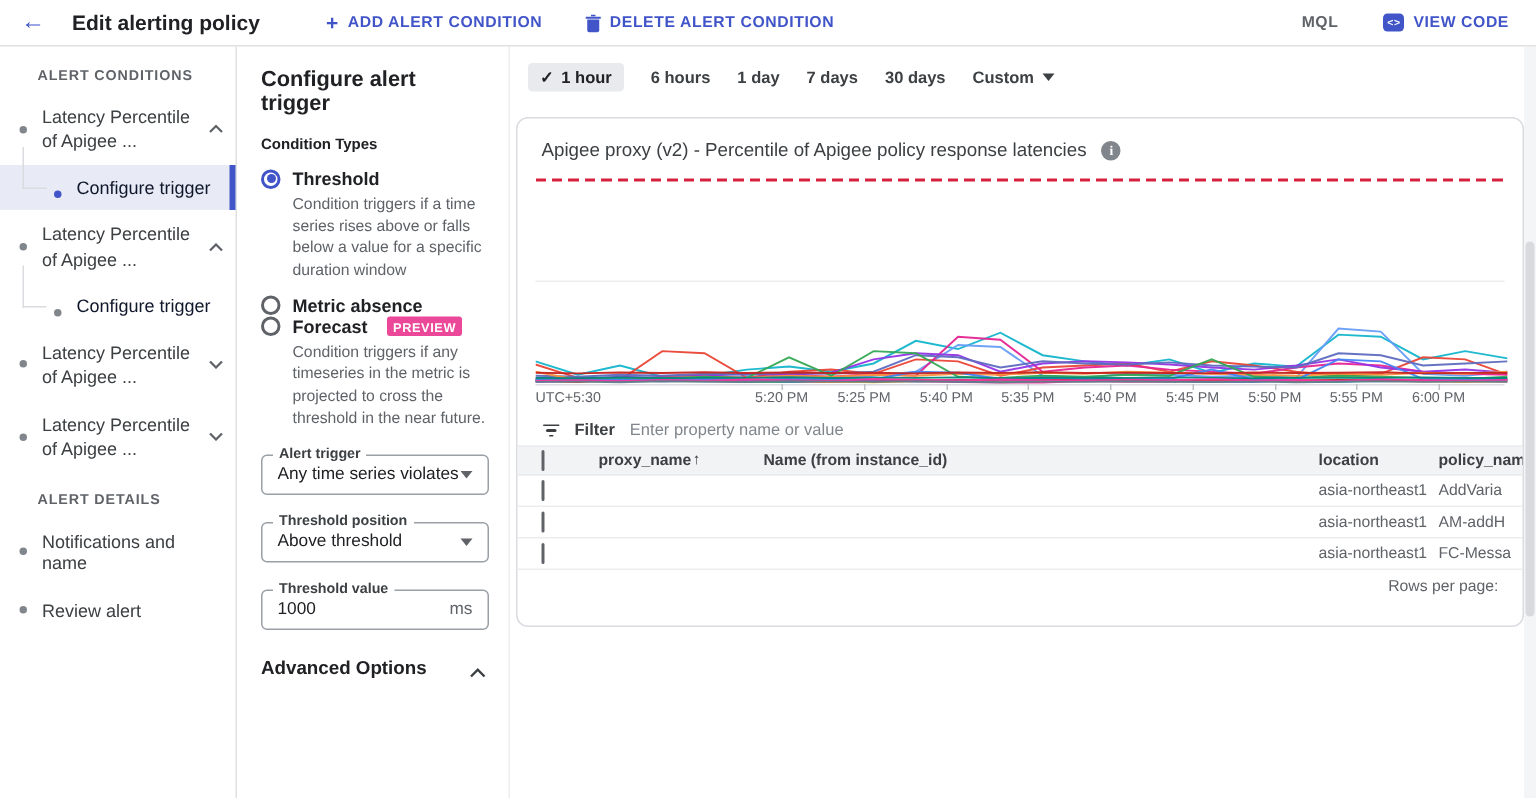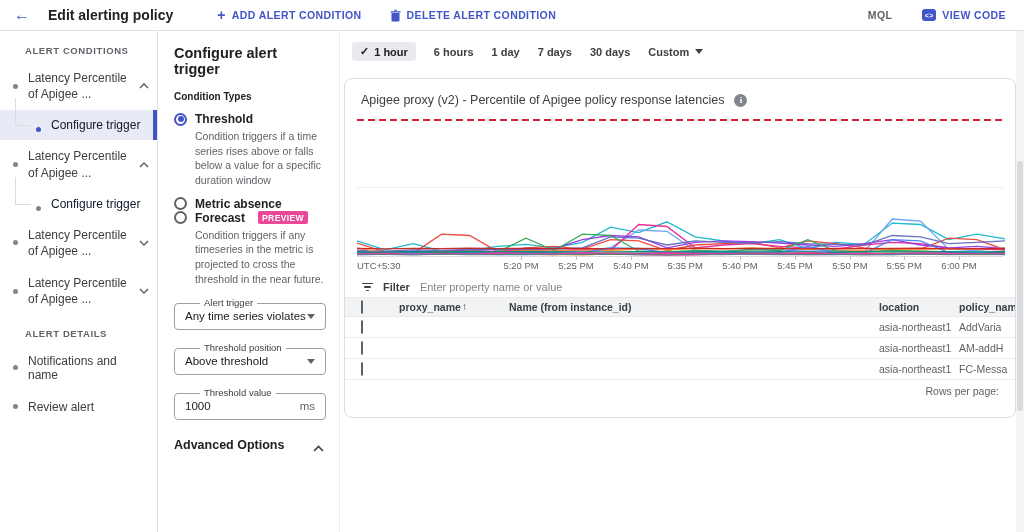--- a/index.html
+++ b/index.html
@@ -45,21 +45,21 @@
   .mid-title{font-size:14.5px;font-weight:bold;margin-bottom:14px;}
   .ct-label{font-size:10px;font-weight:bold;margin-bottom:10px;}
   .radio-row{display:flex;align-items:center;gap:8px;cursor:pointer;}
   .radio{width:13px;height:13px;border:2px solid #5f6368;border-radius:50%;flex:0 0 auto;position:relative;}
   .radio.sel{border-color:var(--accent);}
   .radio.sel::after{content:'';position:absolute;left:1.5px;top:1.5px;width:6px;height:6px;border-radius:50%;background:var(--accent);}
   .radio-name{font-size:12px;font-weight:bold;color:#202124;}
   .badge{display:inline-block;background:#ec4899;color:#fff;font-size:8.5px;font-weight:bold;letter-spacing:.4px;padding:1.5px 4px;border-radius:2px;margin-left:5px;vertical-align:1px;}
   .radio-desc{font-size:10.5px;color:var(--gray);line-height:1.4;margin:3px 0 9px 21px;}
   .field{position:relative;border:1px solid #9aa0a6;border-radius:4px;height:27px;display:flex;align-items:center;padding:0 10px;margin-bottom:18px;background:#fff;cursor:pointer;}
-  .field-label{position:absolute;top:-7px;left:7px;background:#fff;padding:0 4px;font-size:9.5px;font-weight:normal;color:#3c4043;white-space:nowrap;margin-left:18px;}
+  .field-label{position:absolute;top:-7px;left:7px;background:#fff;padding:0 4px;font-size:9.5px;font-weight:bold;color:#3c4043;white-space:nowrap;}
   .field-value{font-size:11.5px;color:#202124;flex:1;white-space:nowrap;overflow:hidden;}
   .caret{width:0;height:0;border-left:4px solid transparent;border-right:4px solid transparent;border-top:5px solid #5f6368;flex:0 0 auto;}
   .suffix{font-size:11.5px;color:var(--gray);}
   .adv-row{display:flex;align-items:flex-end;justify-content:space-between;margin:2px 2px 16px 0;cursor:pointer;}
   .adv-label{font-size:12.5px;font-weight:bold;}
 
   
   .right{position:absolute;top:31px;left:340px;right:0;bottom:0;background:#fff;}
   .timebar{display:flex;align-items:center;gap:18px;margin:11px 0 0 12px;font-size:11px;font-weight:bold;color:#3c4043;}
   .chip{display:flex;align-items:center;gap:5px;background:#e8eaed;border-radius:3px;padding:3px 8px;cursor:pointer;color:#202124;}

